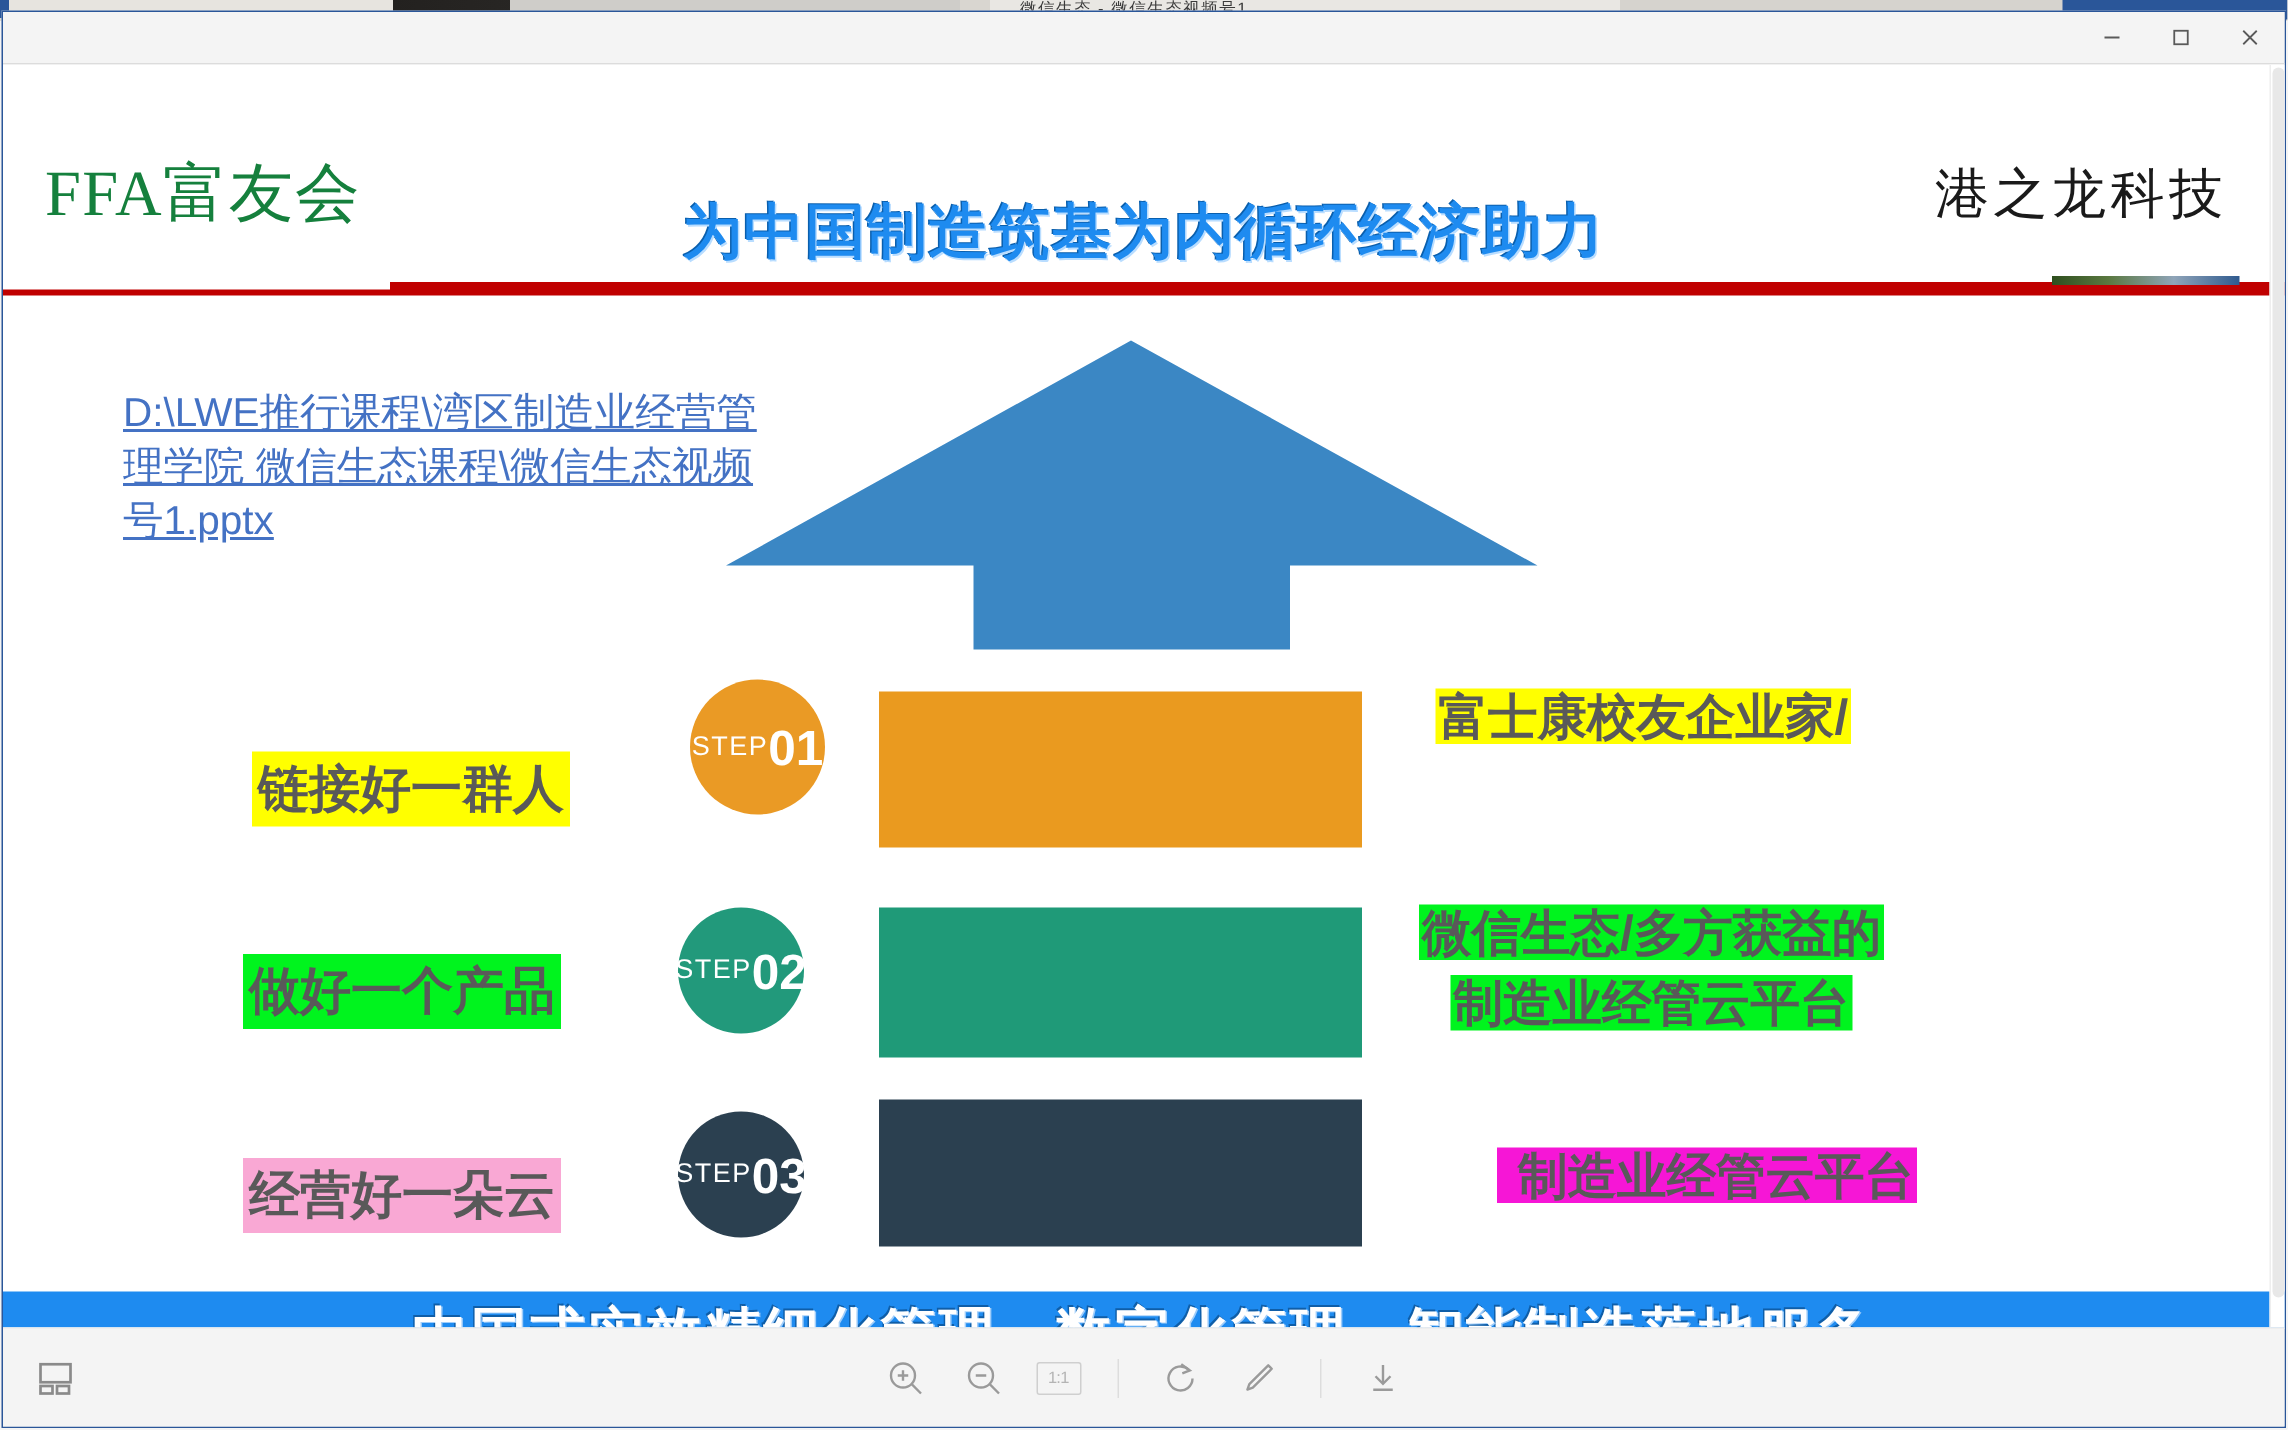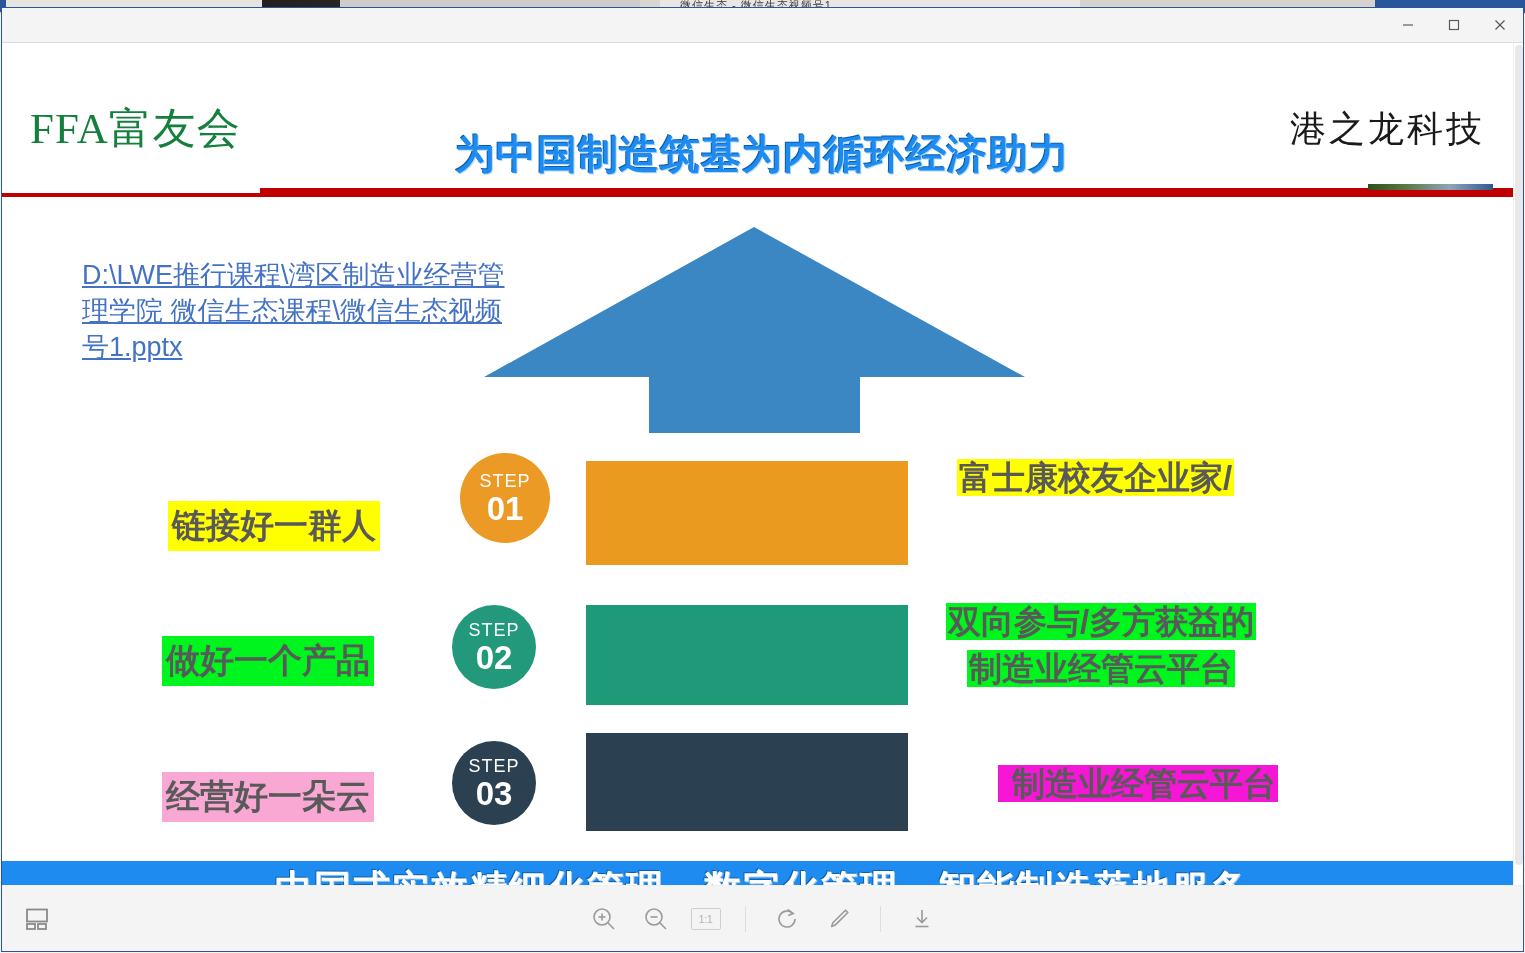--- a/index.html
+++ b/index.html
@@ -118,21 +118,21 @@
     white-space: nowrap; padding: 2px 4px;
     text-align: center;
   }
   .lbl-1 { left: 166px; top: 60px; background: #ffff00; }
   .lbl-2 { left: 160px; top: 45px; background: #00f41e; }
   .lbl-3 { left: 160px; top: 41px; background: #f9a8d4; }
 
   .step-circle {
     position: absolute;
     border-radius: 50%;
-    display: flex; flex-direction: column;
+    display: flex; flex-direction: row;
     align-items: center; justify-content: center;
     color: #ffffff;
   }
   .step-word { font-size: 18px; letter-spacing: 1px; line-height: 1; margin-bottom: 2px; }
   .step-num  { font-size: 33px; font-weight: bold; line-height: 1; letter-spacing: 0px; }
 
   .circ-1 { left: 458px; top: 12px; width: 90px; height: 90px; background: #ea9a25; }
   .circ-2 { left: 450px; top: 14px; width: 84px; height: 84px; background: #22997b; }
   .circ-3 { left: 450px; top: 10px; width: 84px; height: 84px; background: #2b4050; }
 
@@ -263,21 +263,21 @@
         </div>
 
         <div class="row row-2">
           <div class="left-label lbl-2">做好一个产品</div>
           <div class="step-circle circ-2">
             <div class="step-word">STEP</div>
             <div class="step-num">02</div>
           </div>
           <div class="bar bar-2"></div>
           <div class="right-label rl-2">
-            <div><span>双向参与/多方获益的</span></div>
+            <div><span>微信生态/多方获益的</span></div>
             <div><span>制造业经管云平台</span></div>
           </div>
         </div>
 
         <div class="row row-3">
           <div class="left-label lbl-3">经营好一朵云</div>
           <div class="step-circle circ-3">
             <div class="step-word">STEP</div>
             <div class="step-num">03</div>
           </div>

